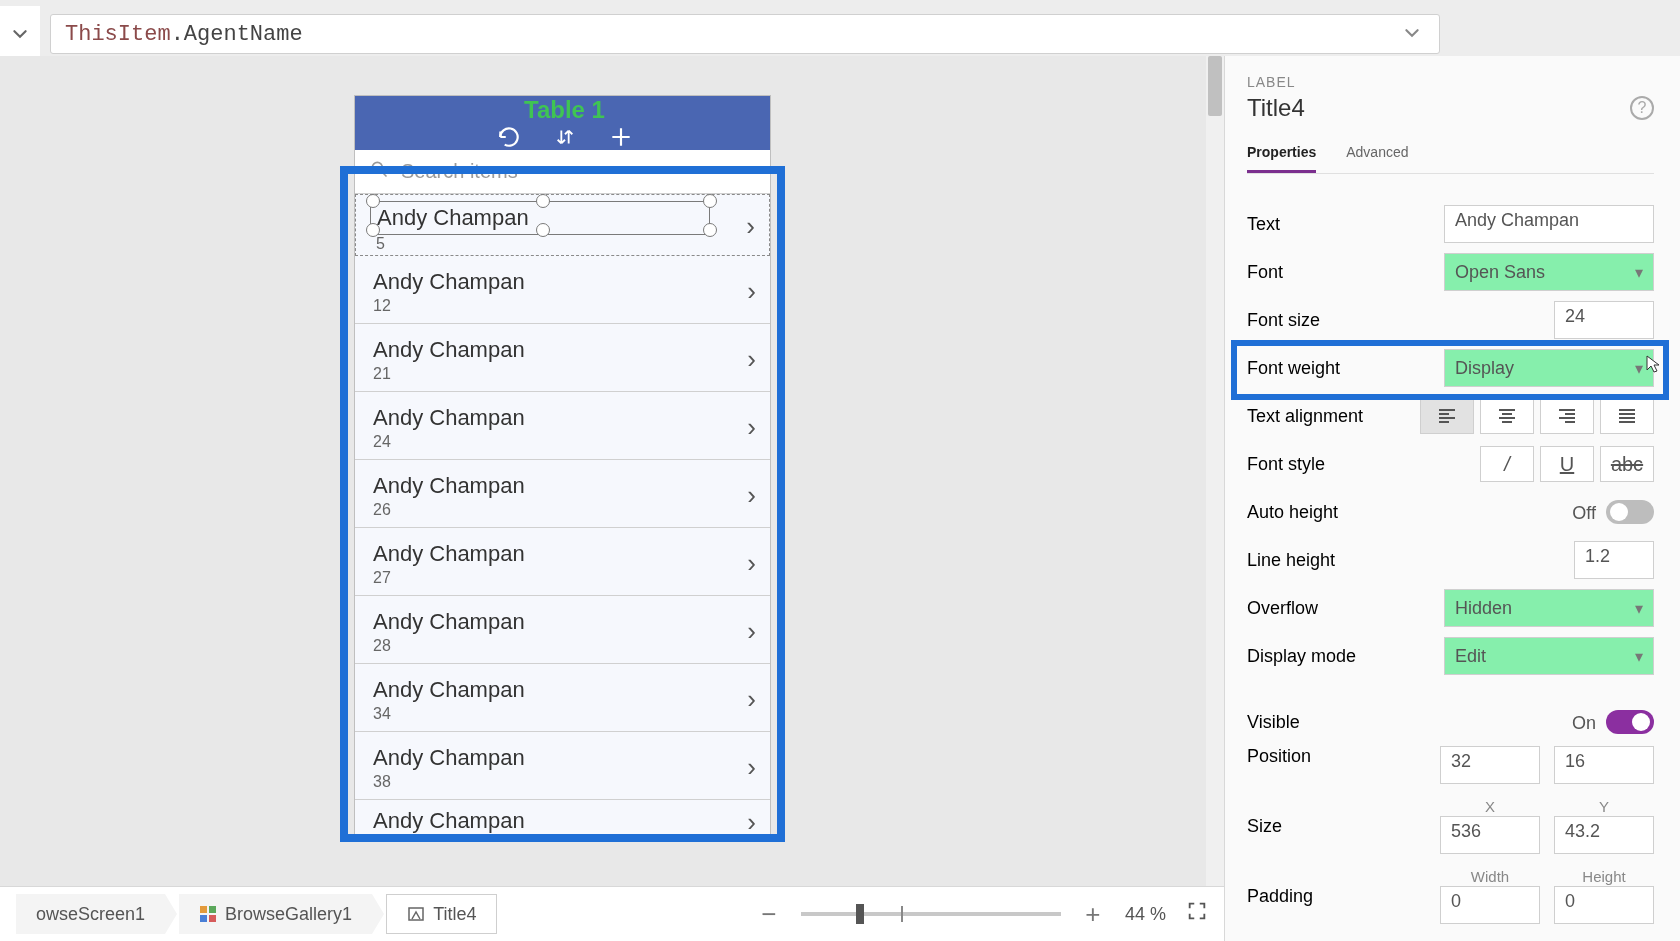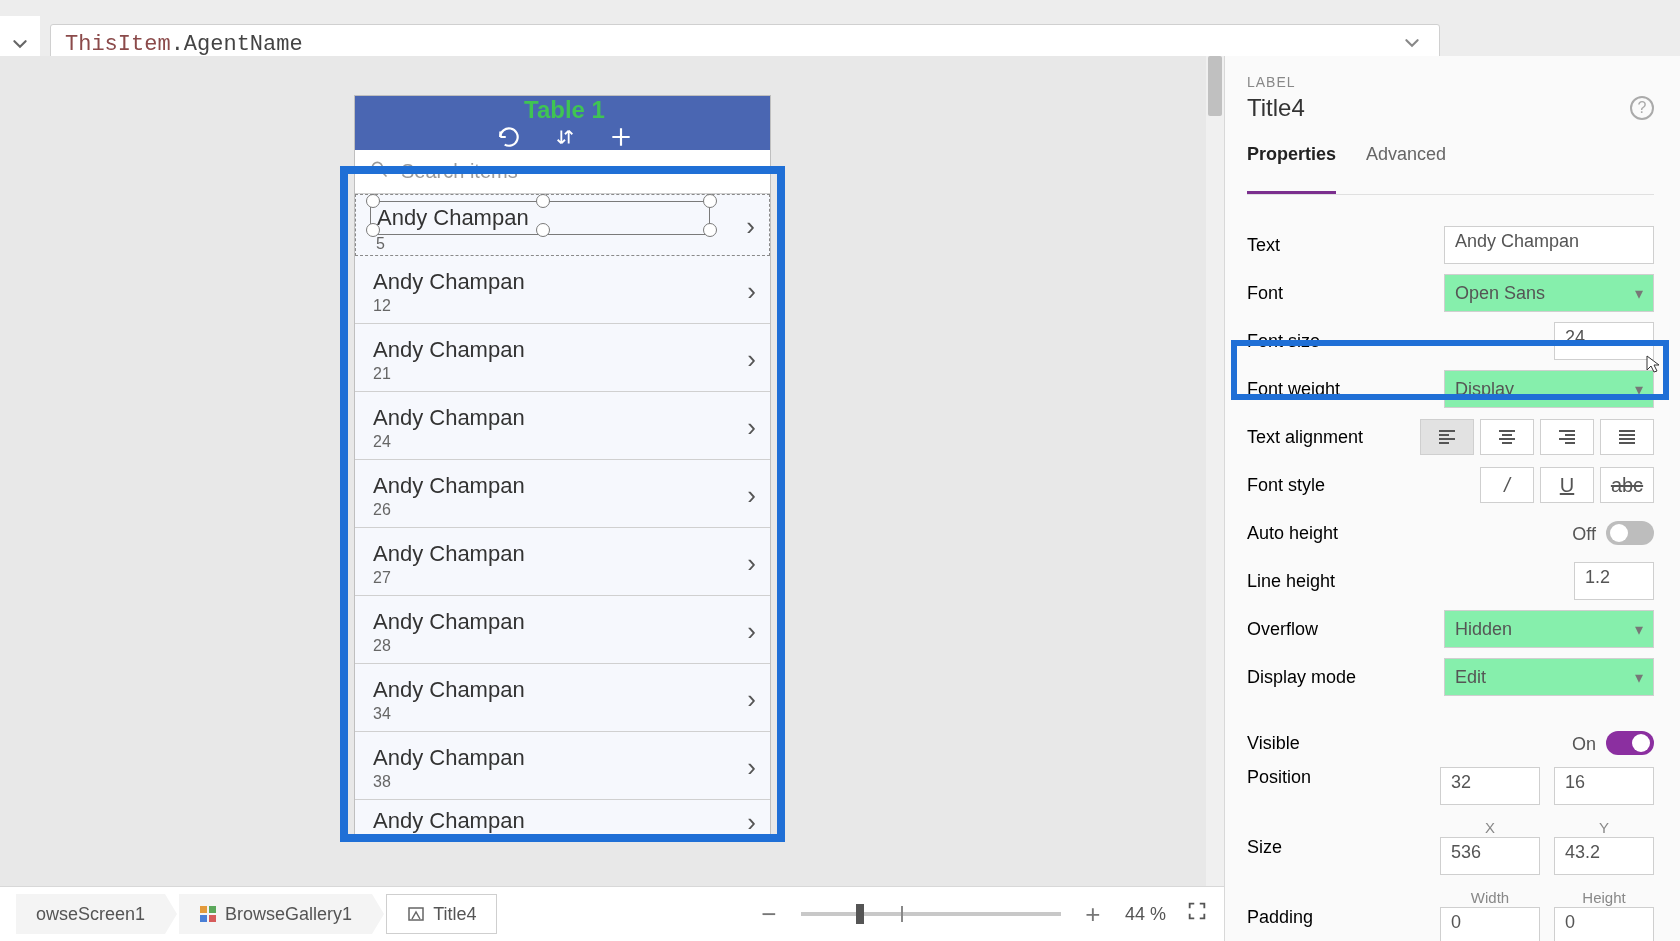--- a/index.html
+++ b/index.html
@@ -9,21 +9,21 @@
     font-family: "Segoe UI", Arial, sans-serif;
     background: #EDEDED;
     color: #333;
     overflow: hidden;
     position: relative;
   }
 
   
   .formula-bar {
     position: absolute;
-    top: 16px; left: 0; right: 240px;
+    top: 6px; left: 0; right: 240px;
     height: 56px;
     display: flex;
     align-items: center;
     background: #EDEDED;
   }
   .fx-drop {
     width: 40px; height: 56px;
     display:flex; align-items:center; justify-content:center;
     background:#fff;
     color:#666;
@@ -204,22 +204,22 @@
     display:inline-flex; align-items:center; justify-content:center;
     color:#AAA; font-size:16px;
   }
 
   .tabs {
     display:flex; gap:30px;
     margin-top:22px;
     border-bottom:1px solid #E0E0E0;
   }
   .tab {
-    padding-bottom:26px;
-    font-size:18px;
+    padding-bottom:10px;
+    font-size:14px;
     color:#666;
     cursor:pointer;
     text-align:center;
   }
   .tab.active {
     color:#222;
     font-weight:600;
     border-bottom:3px solid #7B2F8E;
   }
 

